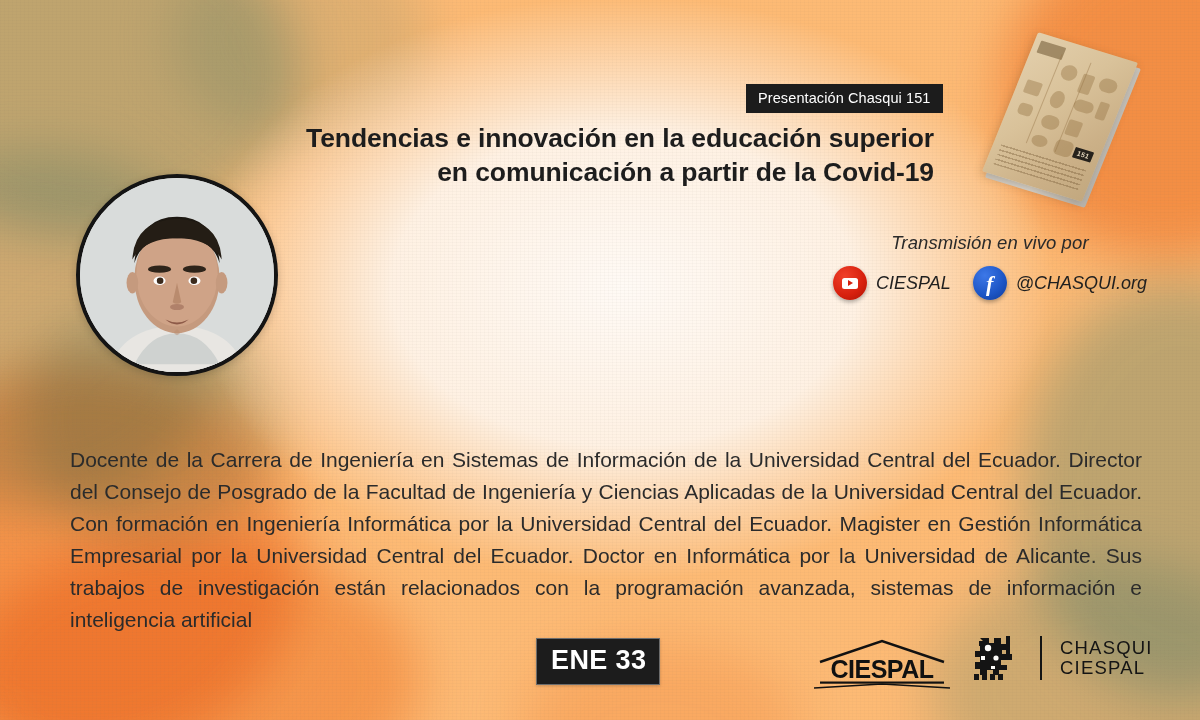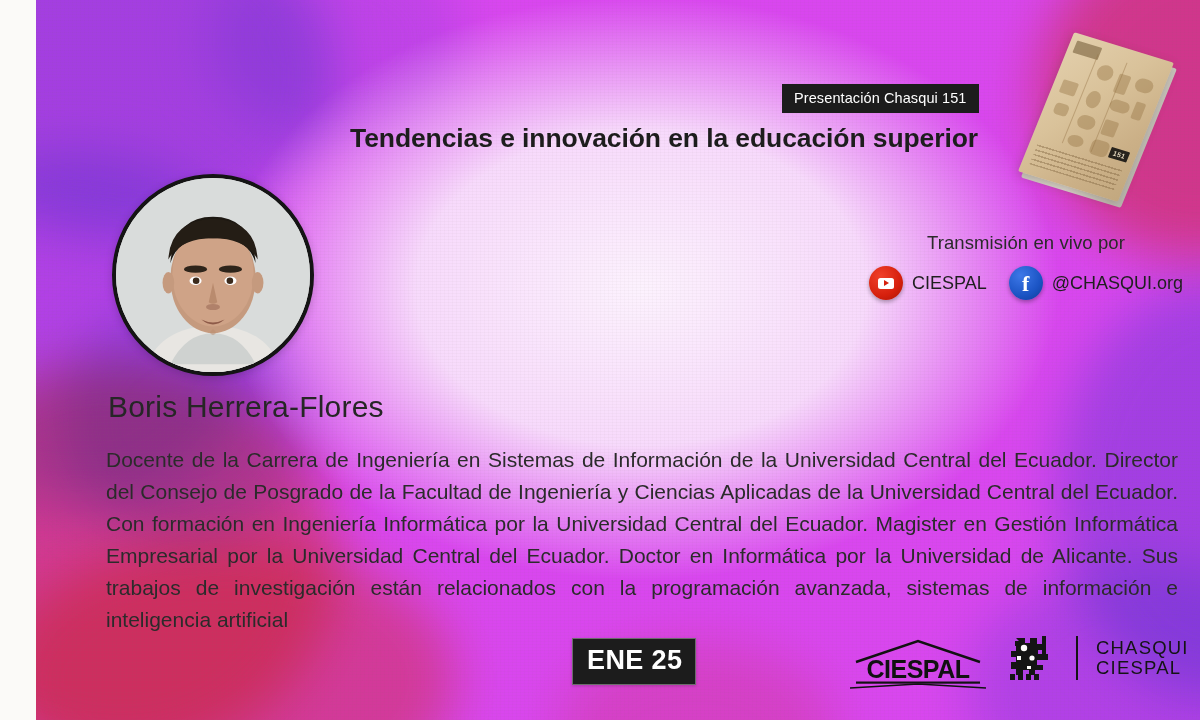--- a/index.html
+++ b/index.html
@@ -6,23 +6,22 @@
   body {
     width:1200px; height:720px; overflow:hidden;
     font-family:"Liberation Sans", sans-serif;
     background:#fbfaf8;
     position:relative;
   }
 
   
   #poster {
     position:absolute; inset:0;
-    background:#d946ef;
+    background:#fdba74;
     overflow:hidden;
-    margin-left:36px;
   }
   .wash {
     position:absolute;
     border-radius:50%;
     filter:blur(26px);
     mix-blend-mode:multiply;
   }
   .paper-grain {
     position:absolute; inset:0;
     background-image:
@@ -40,21 +39,21 @@
   #badge-presentacion {
     position:absolute; left:746px; top:84px;
     background:#1c1c1c; color:#ffffff;
     font-size:14.5px; letter-spacing:.1px;
     padding:6px 12px 7px 12px;
     white-space:nowrap;
   }
 
   
   #title {
-    position:absolute; left:308px; top:122px; width:634px;
+    position:absolute; left:300px; top:122px; width:634px;
     text-align:right;
     color:#1d1d1d;
     font-size:26.5px; font-weight:bold; line-height:1.27;
     letter-spacing:-.1px;
   }
 
   
   #book-wrap {
     position:absolute; left:1000px; top:36px;
     width:176px; height:168px;
@@ -100,21 +99,21 @@
     letter-spacing:.3px;
   }
   #bk-sub {
     position:absolute; left:8px; right:8px; bottom:10px;
     height:22px;
     background:repeating-linear-gradient(0deg, rgba(120,92,55,.45) 0 1.5px, transparent 1.5px 5px);
     opacity:.85;
   }
 
   
-  #live-block { position:absolute; left:820px; top:232px; width:340px; }
+  #live-block { position:absolute; left:820px; top:232px; width:340px;font-style:italic; }
   #live-label {
     text-align:center; color:#2a2a2a;
     font-size:18.5px; letter-spacing:.1px;
   }
   #live-row {
     display:flex; align-items:center; justify-content:center;
     gap:22px; margin-top:12px;
   }
   .live-item { display:flex; align-items:center; gap:9px; }
   .live-text { font-size:18px; color:#1f1f1f; }
@@ -210,20 +209,21 @@
   <div class="wash" style="left:520px;  top:640px;  width:280px; height:180px; background:#f7c79a; opacity:.42;"></div>
   <div class="wash" style="left:170px;   top:-60px;  width:260px; height:200px; background:#bfe0f2; opacity:.45;"></div>
 
   <div class="vignette-white"></div>
   <div class="paper-grain"></div>
 
   <div id="badge-presentacion">Presentación Chasqui 151</div>
 
   <div id="title">
     <div>Tendencias e innovación en la educación superior</div>
+    <div>en comunicación a partir de la Covid-19</div>
   </div>
 
   <div id="book-wrap">
     <div id="book">
       <div id="book-pages"></div>
       <div id="book-cover">
         <div id="bk-logo"></div>
         <div class="bk-col" style="left:30px;"></div>
         <div class="bk-col" style="left:60px;"></div>
         <div class="bk-glyph" style="left:36px; top:22px; width:16px; height:16px; border-radius:50%;"></div>
@@ -282,25 +282,24 @@
       <circle cx="58.7" cy="53" r="1.7" fill="#3b2a1c"></circle>
       <path d="M50 54 l-2.2 10 q2.2 1.6 4.4 0 z" fill="#b98b6e"></path>
       <ellipse cx="50" cy="66.5" rx="3.6" ry="1.6" fill="#b0816a"></ellipse>
       <path d="M44 73 q6 3 12 0 q-6 5 -12 0 z" fill="#8d5a48"></path>
       <path d="M50 78 q-3 2 0 3 q3 -1 0 -3 z" fill="#b98b6e" opacity=".5"></path>
       <ellipse cx="27" cy="54" rx="3" ry="5.5" fill="#c59a7e"></ellipse>
       <ellipse cx="73" cy="54" rx="3" ry="5.5" fill="#c59a7e"></ellipse>
     </svg>
   </div>
 
-  <div id="speaker-name">Boris Herrera-Flores</div>
   <div id="bio">Docente de la Carrera de Ingeniería en Sistemas de Información de la Universidad Central del Ecuador. Director del Consejo de Posgrado de la Facultad de Ingeniería y Ciencias Aplicadas de la Universidad Central del Ecuador. Con formación en Ingeniería Informática por la Universidad Central del Ecuador. Magister en Gestión Informática Empresarial por la Universidad Central del Ecuador. Doctor en Informática por la Universidad de Alicante. Sus trabajos de investigación están relacionados con la programación avanzada, sistemas de información e inteligencia artificial</div>
 
   <div id="date-badge">
-    <div id="date-part">ENE 25</div>
+    <div id="date-part">ENE 33</div>
   </div>
 
   <div id="ciespal-logo">
     <svg viewBox="0 0 140 52">
       <path d="M8 24 L70 3 L132 24" fill="none" stroke="#111" stroke-width="2.4"></path>
       <text x="70" y="40" text-anchor="middle" font-family="Liberation Sans, sans-serif" font-size="25" font-weight="bold" fill="#111" letter-spacing="-0.5">CIESPAL</text>
       <rect x="8" y="43.5" width="124" height="2.2" fill="#111"></rect>
       <path d="M2 50 L70 46 L138 50" fill="none" stroke="#111" stroke-width="1.6"></path>
     </svg>
   </div>

